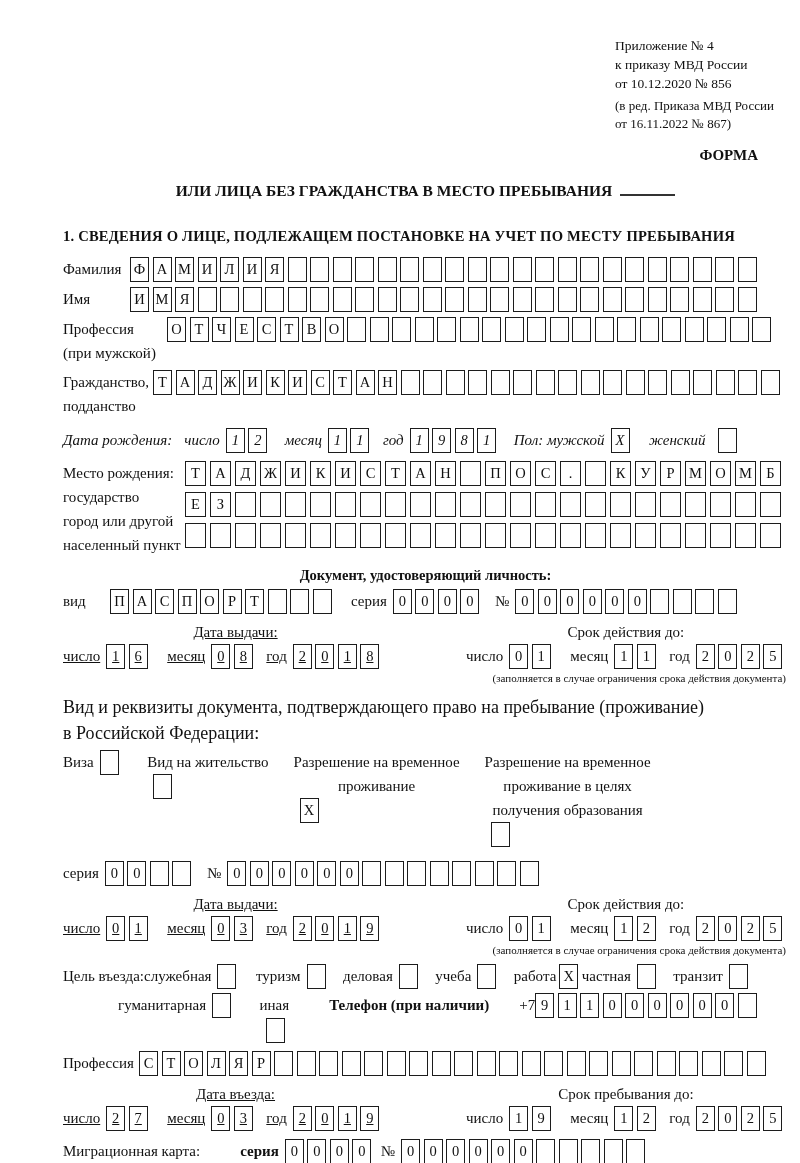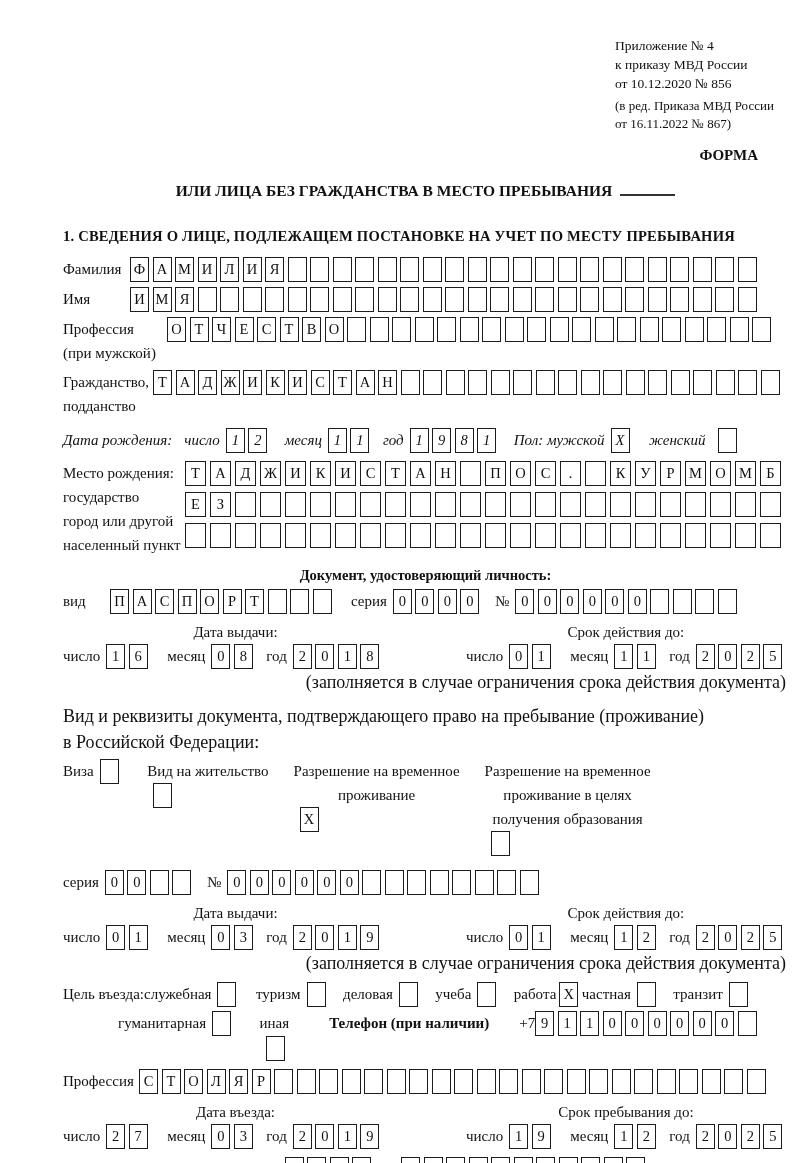--- a/index.html
+++ b/index.html
@@ -27,25 +27,25 @@
   .stackrows .cells { margin-bottom:6px; }
 
   .inline-lbl { font-size:15px; white-space:nowrap; line-height:25px; }
   .ml6{margin-left:6px;} .ml8{margin-left:0;} .ml10{margin-left:10px;} .ml12{margin-left:12px;}
   .ml14{margin-left:14px;} .ml16{margin-left:16px;} .ml20{margin-left:20px;} .ml25{margin-left:25px;flex-direction:column;}
   .ml30{margin-left:30px;} .ml40{margin-left:40px;font-weight:bold;} .ml55{margin-left:55px;} .mr6{margin-right:6px;}
 
   .center-bold { text-align:center; font-weight:bold; font-size:14.5px; margin-top:10px; }
 
   .dates { display:flex; margin-top:10px; }
-  .date-col1 { width:345px; }
+  .date-col1 { width:345px;text-decoration:underline; }
   .date-col2 { margin-left:58px; }
   .date-hdr { text-align:center; font-size:15px; margin-bottom:3px; }
   .date-line { display:flex; align-items:center; }
-  .note { text-align:right; font-size:18px; margin-top:3px; padding-right:2px; }
+  .note { text-align:right; font-size:11px; margin-top:3px; padding-right:2px; }
 
   .intro { font-size:18px; line-height:26px; margin-top:10px; }
   .opts-row { display:flex; align-items:flex-start; margin-top:4px; }
   .opt { display:flex; align-items:flex-start; }
   .opt .cb { margin-left:6px; }
   .opt-lines { text-align:center; font-size:15px; line-height:24px; }
 </style>
 </head>
 <body>
 

